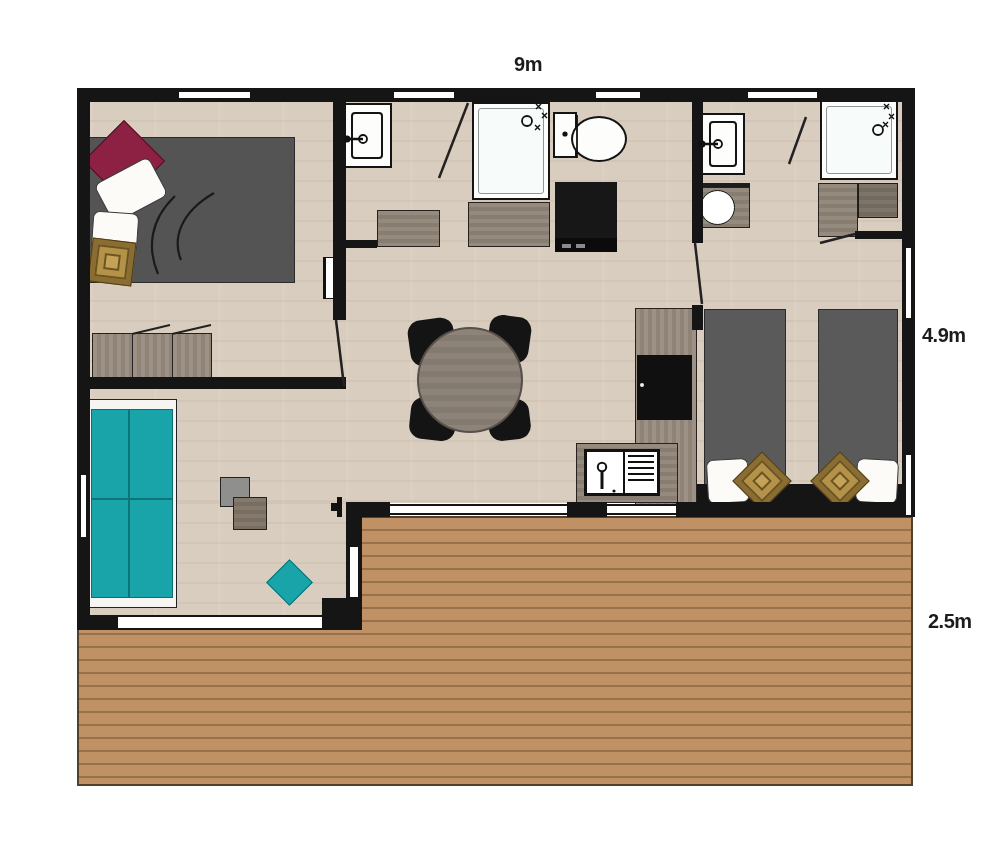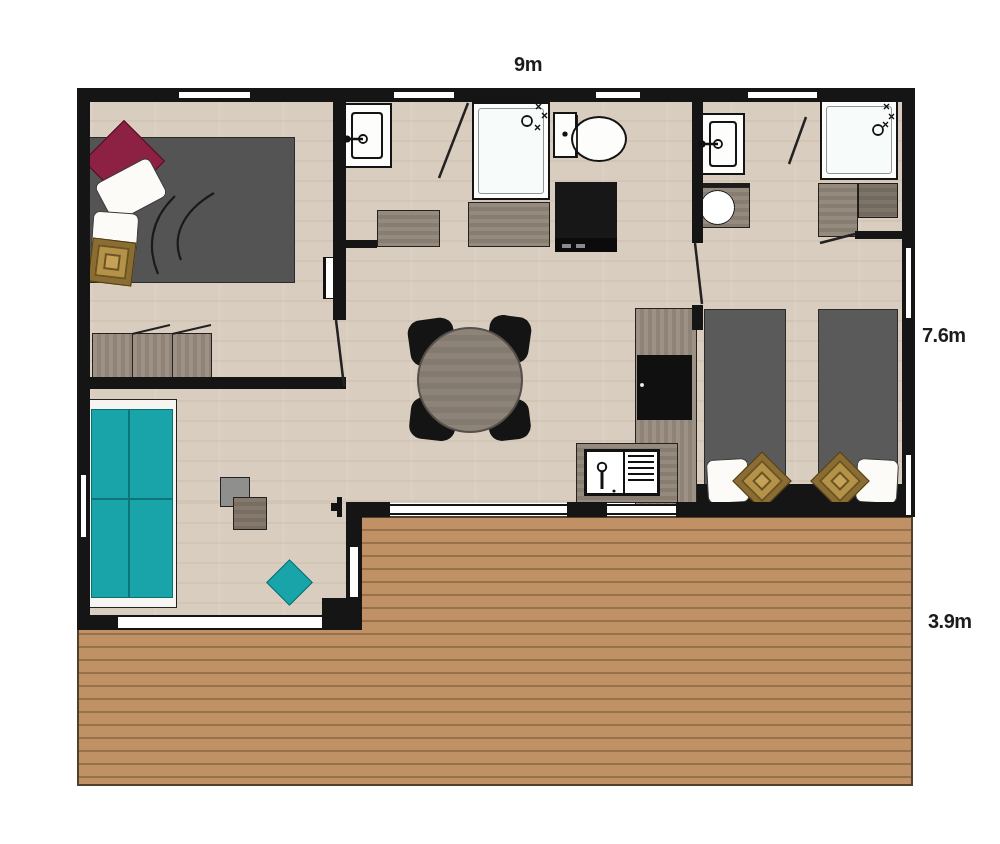--- a/index.html
+++ b/index.html
@@ -179,16 +179,16 @@
 
     <line x1="577" y1="115" x2="577" y2="158" stroke="#111" stroke-width="1.8"></line>
     <circle cx="565" cy="134" r="2.6" fill="#111"></circle>
 
     <circle cx="602" cy="467" r="4.2" fill="none" stroke="#111" stroke-width="2"></circle>
     <line x1="602" y1="471" x2="602" y2="489" stroke="#111" stroke-width="3"></line>
     <circle cx="614" cy="491" r="1.6" fill="#111"></circle>
   </svg>
 
   <div class="dim" style="left:500px;top:53px;width:56px;text-align:center;">9m</div>
-  <div class="dim" style="left:922px;top:324px;">7.6m</div>
-  <div class="dim" style="left:928px;top:610px;">3.9m</div>
+  <div class="dim" style="left:922px;top:324px;">4.9m</div>
+  <div class="dim" style="left:928px;top:610px;">2.5m</div>
 
 </div>
 
 </body></html>

